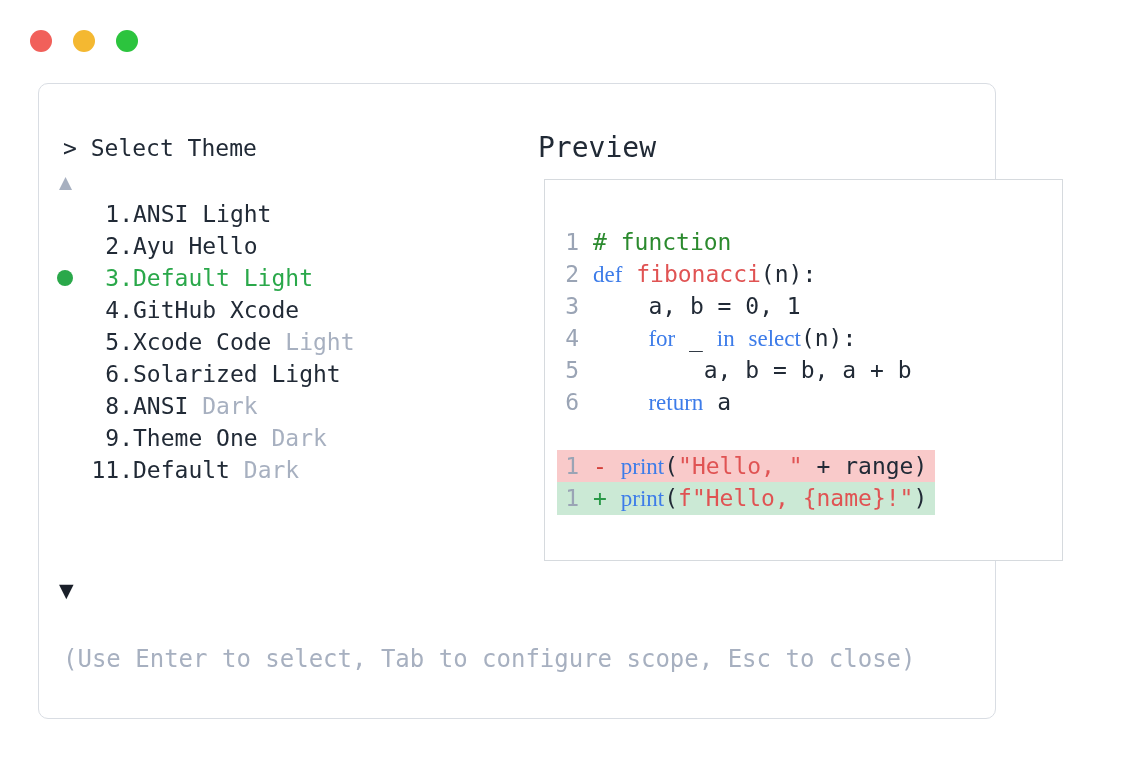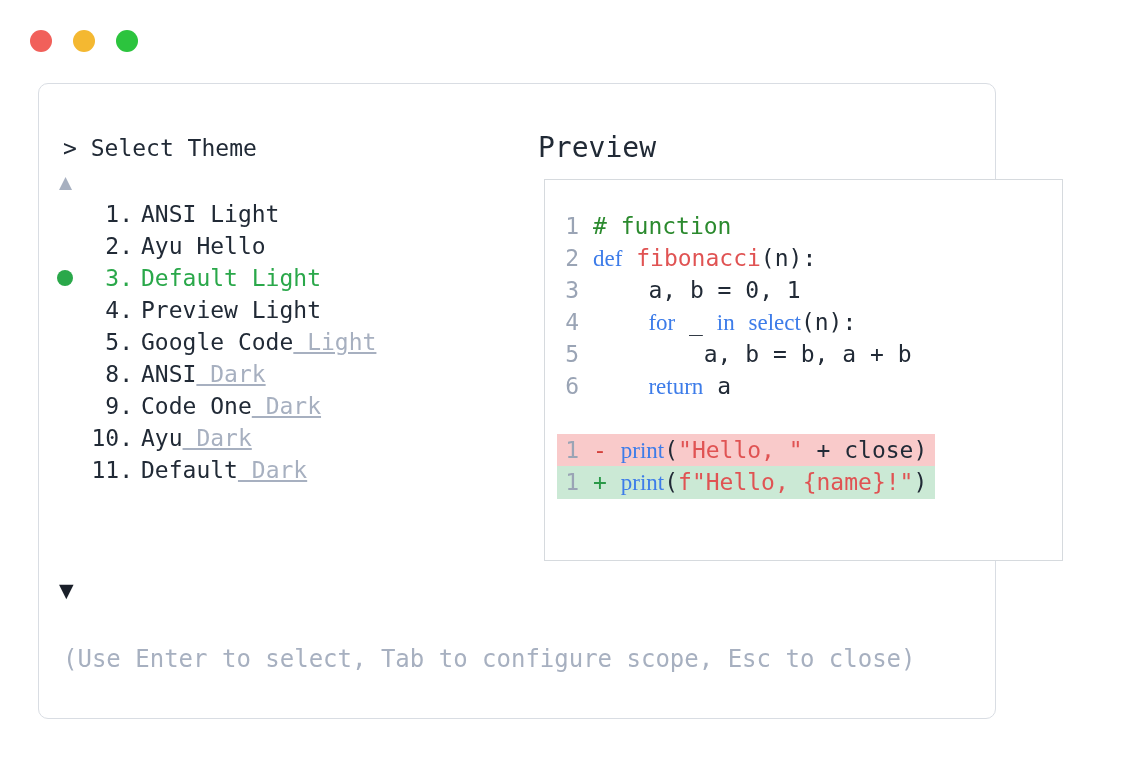--- a/index.html
+++ b/index.html
@@ -45,22 +45,22 @@
 
   .theme-list { position: absolute; left: 24px; top: 114px; }
   .theme-row {
     position: relative;
     height: 32px; line-height: 32px;
     font-size: 23px; white-space: pre;
     padding-left: 28px;
     cursor: default;
   }
   .theme-row .num { display: inline-block; width: 42px; text-align: right; }
-  .theme-row .name { margin-left: 8px; }
-  .theme-row .muted { color: var(--text-muted); text-decoration: underline; }
+  .theme-row .name { margin-left: 0; }
+  .theme-row .muted { color: var(--text-muted); }
   .theme-row.selected, .theme-row.selected .num, .theme-row.selected .name { color: var(--selection-green); }
   .bullet {
     position: absolute; left: -6px; top: 8px;
     width: 16px; height: 16px; border-radius: 50%;
     background: var(--selection-green);
   }
 
   .hint {
     position: absolute; left: 24px; top: 559px;
     font-size: 24px; line-height: 32px; white-space: pre;
@@ -70,21 +70,21 @@
   
   .preview-label {
     position: absolute; left: 499px; top: 48px;
     font-size: 28px; line-height: 32px;
   }
   .preview-box {
     position: absolute; left: 505px; top: 95px;
     width: 519px; height: 382px;
     border: 1.5px solid var(--preview-border);
     background: #ffffff;
-    padding: 30px 0 0 20px;
+    padding: 46px 0 0 20px;
     overflow: hidden;
   }
   .code-line { height: 32px; line-height: 32px; font-size: 23px; white-space: pre; }
   .lineno { display: inline-block; min-width: 14px; text-align: right; margin-right: 14px; color: var(--lineno-gray); }
   .tok-plain   { color: var(--text-dark); }
   .tok-kw      { color: var(--keyword-blue); font-family: Liberation Serif, serif; }
   .tok-fn      { color: var(--literal-red); }
   .tok-str     { color: var(--literal-red); }
   .tok-comment { color: var(--comment-green); }
   .tok-minus   { color: var(--minus-red); }
@@ -102,35 +102,35 @@
     <div class="dot" style="background: rgb(44, 196, 62);"></div>
   </div>
 
 <div class="panel">
   <div class="prompt">&gt; Select Theme</div>
   <div class="scroll-up">▲</div>
   <div class="theme-list" id="theme-list">
       <div class="theme-row"><span class="num">1.</span><span class="name">ANSI Light</span></div>
       <div class="theme-row"><span class="num">2.</span><span class="name">Ayu Hello</span></div>
       <div class="theme-row selected"><span class="bullet"></span><span class="num">3.</span><span class="name">Default Light</span></div>
-      <div class="theme-row"><span class="num">4.</span><span class="name">Preview Light</span></div>
-      <div class="theme-row"><span class="num">5.</span><span class="name">Google Code</span><span class="muted"> Light</span></div>
+      <div class="theme-row"><span class="num">4.</span><span class="name">GitHub Xcode</span></div>
+      <div class="theme-row"><span class="num">5.</span><span class="name">Xcode Code</span><span class="muted"> Light</span></div>
+      <div class="theme-row"><span class="num">6.</span><span class="name">Solarized Light</span></div>
       <div class="theme-row"><span class="num">8.</span><span class="name">ANSI</span><span class="muted"> Dark</span></div>
-      <div class="theme-row"><span class="num">9.</span><span class="name">Code One</span><span class="muted"> Dark</span></div>
-      <div class="theme-row"><span class="num">10.</span><span class="name">Ayu</span><span class="muted"> Dark</span></div>
+      <div class="theme-row"><span class="num">9.</span><span class="name">Theme One</span><span class="muted"> Dark</span></div>
       <div class="theme-row"><span class="num">11.</span><span class="name">Default</span><span class="muted"> Dark</span></div>
     </div>
   <div class="scroll-down">▼</div>
   <div class="hint">(Use Enter to select, Tab to configure scope, Esc to close)</div>
 
   <div class="preview-label">Preview</div>
   <div class="preview-box" id="preview-box">
       <div class="code-line"><span class="lineno">1</span><span class="tok-comment"># function</span></div>
       <div class="code-line"><span class="lineno">2</span><span class="tok-kw">def</span><span class="tok-plain"> </span><span class="tok-fn">fibonacci</span><span class="tok-plain">(n):</span></div>
       <div class="code-line"><span class="lineno">3</span><span class="tok-plain">    a, b = 0, 1</span></div>
       <div class="code-line"><span class="lineno">4</span><span class="tok-plain">    </span><span class="tok-kw">for</span><span class="tok-plain"> _ </span><span class="tok-kw">in</span><span class="tok-plain"> </span><span class="tok-kw">select</span><span class="tok-plain">(n):</span></div>
       <div class="code-line"><span class="lineno">5</span><span class="tok-plain">        a, b = b, a + b</span></div>
       <div class="code-line"><span class="lineno">6</span><span class="tok-plain">    </span><span class="tok-kw">return</span><span class="tok-plain"> a</span></div>
       <div class="code-line"></div>
-      <div class="code-line diff-removed"><span class="diff-strip"><span class="lineno">1</span><span class="tok-minus">-</span><span class="tok-plain"> </span><span class="tok-kw">print</span><span class="tok-plain">(</span><span class="tok-str">"Hello, "</span><span class="tok-plain"> + close)</span></span></div>
+      <div class="code-line diff-removed"><span class="diff-strip"><span class="lineno">1</span><span class="tok-minus">-</span><span class="tok-plain"> </span><span class="tok-kw">print</span><span class="tok-plain">(</span><span class="tok-str">"Hello, "</span><span class="tok-plain"> + range)</span></span></div>
       <div class="code-line diff-added"><span class="diff-strip"><span class="lineno">1</span><span class="tok-plus">+</span><span class="tok-plain"> </span><span class="tok-kw">print</span><span class="tok-plain">(</span><span class="tok-str">f"Hello, {name}!"</span><span class="tok-plain">)</span></span></div>
     </div>
 </div>
 
 </body></html>

